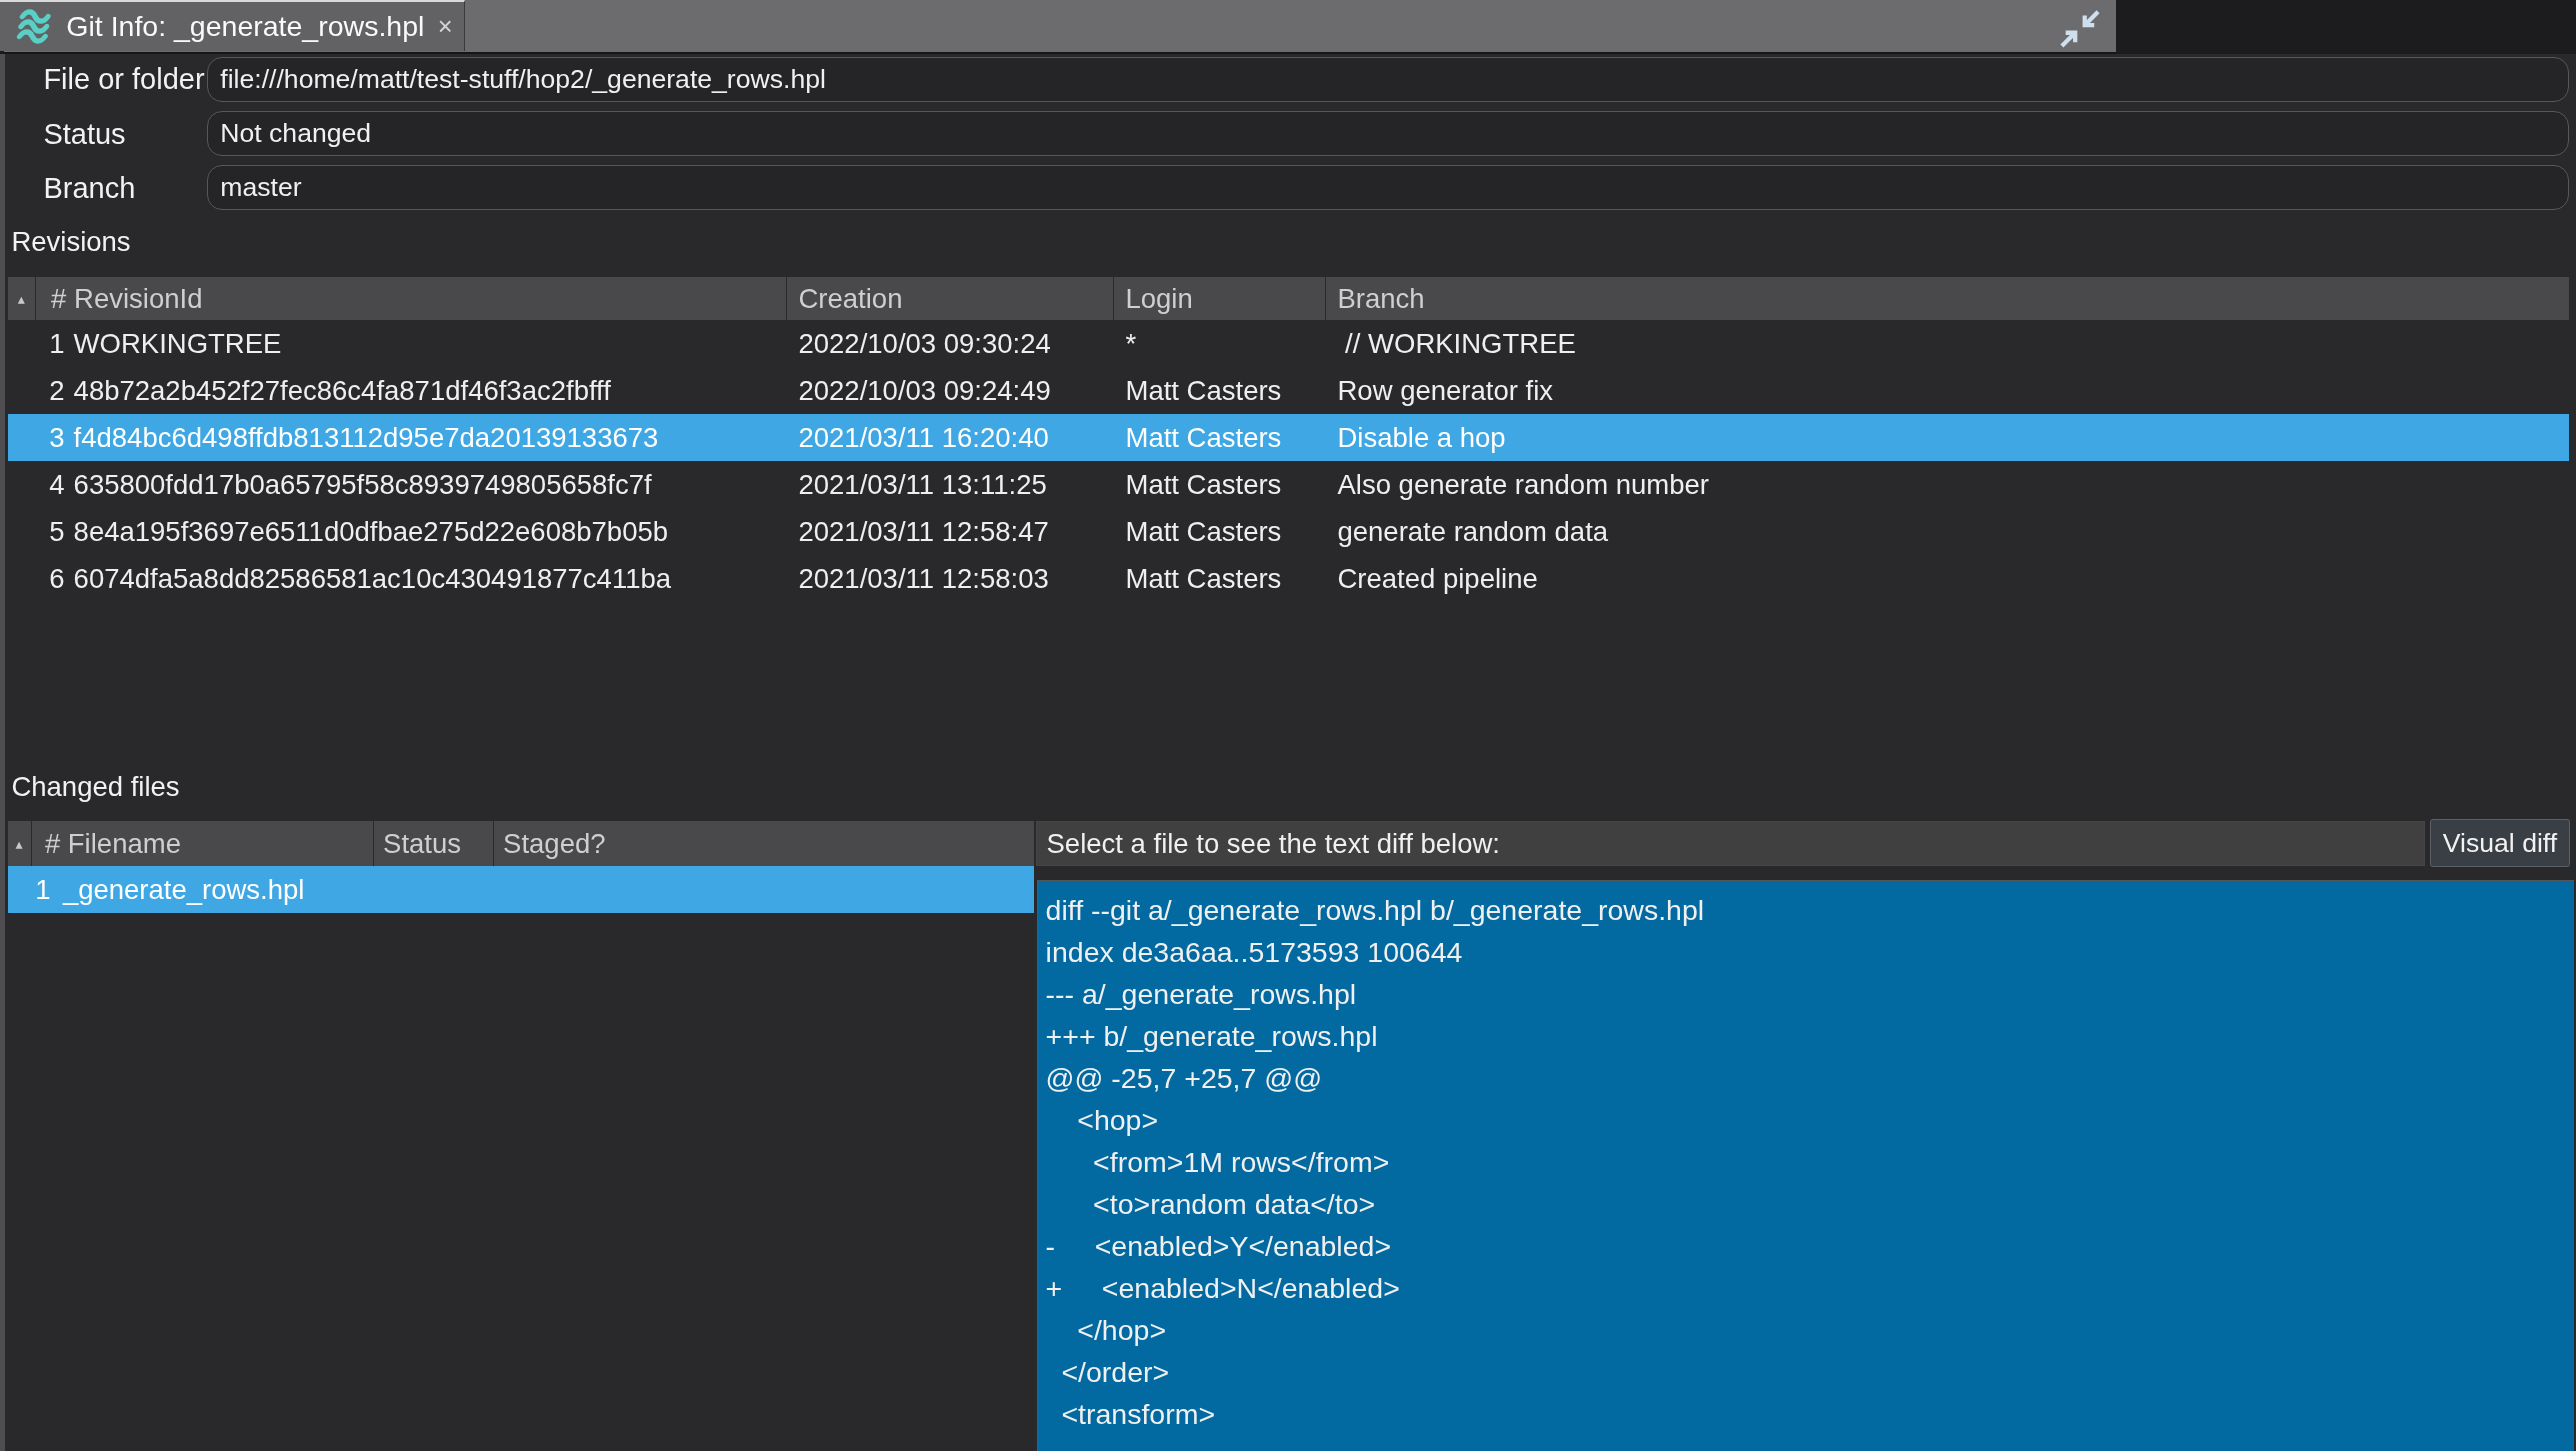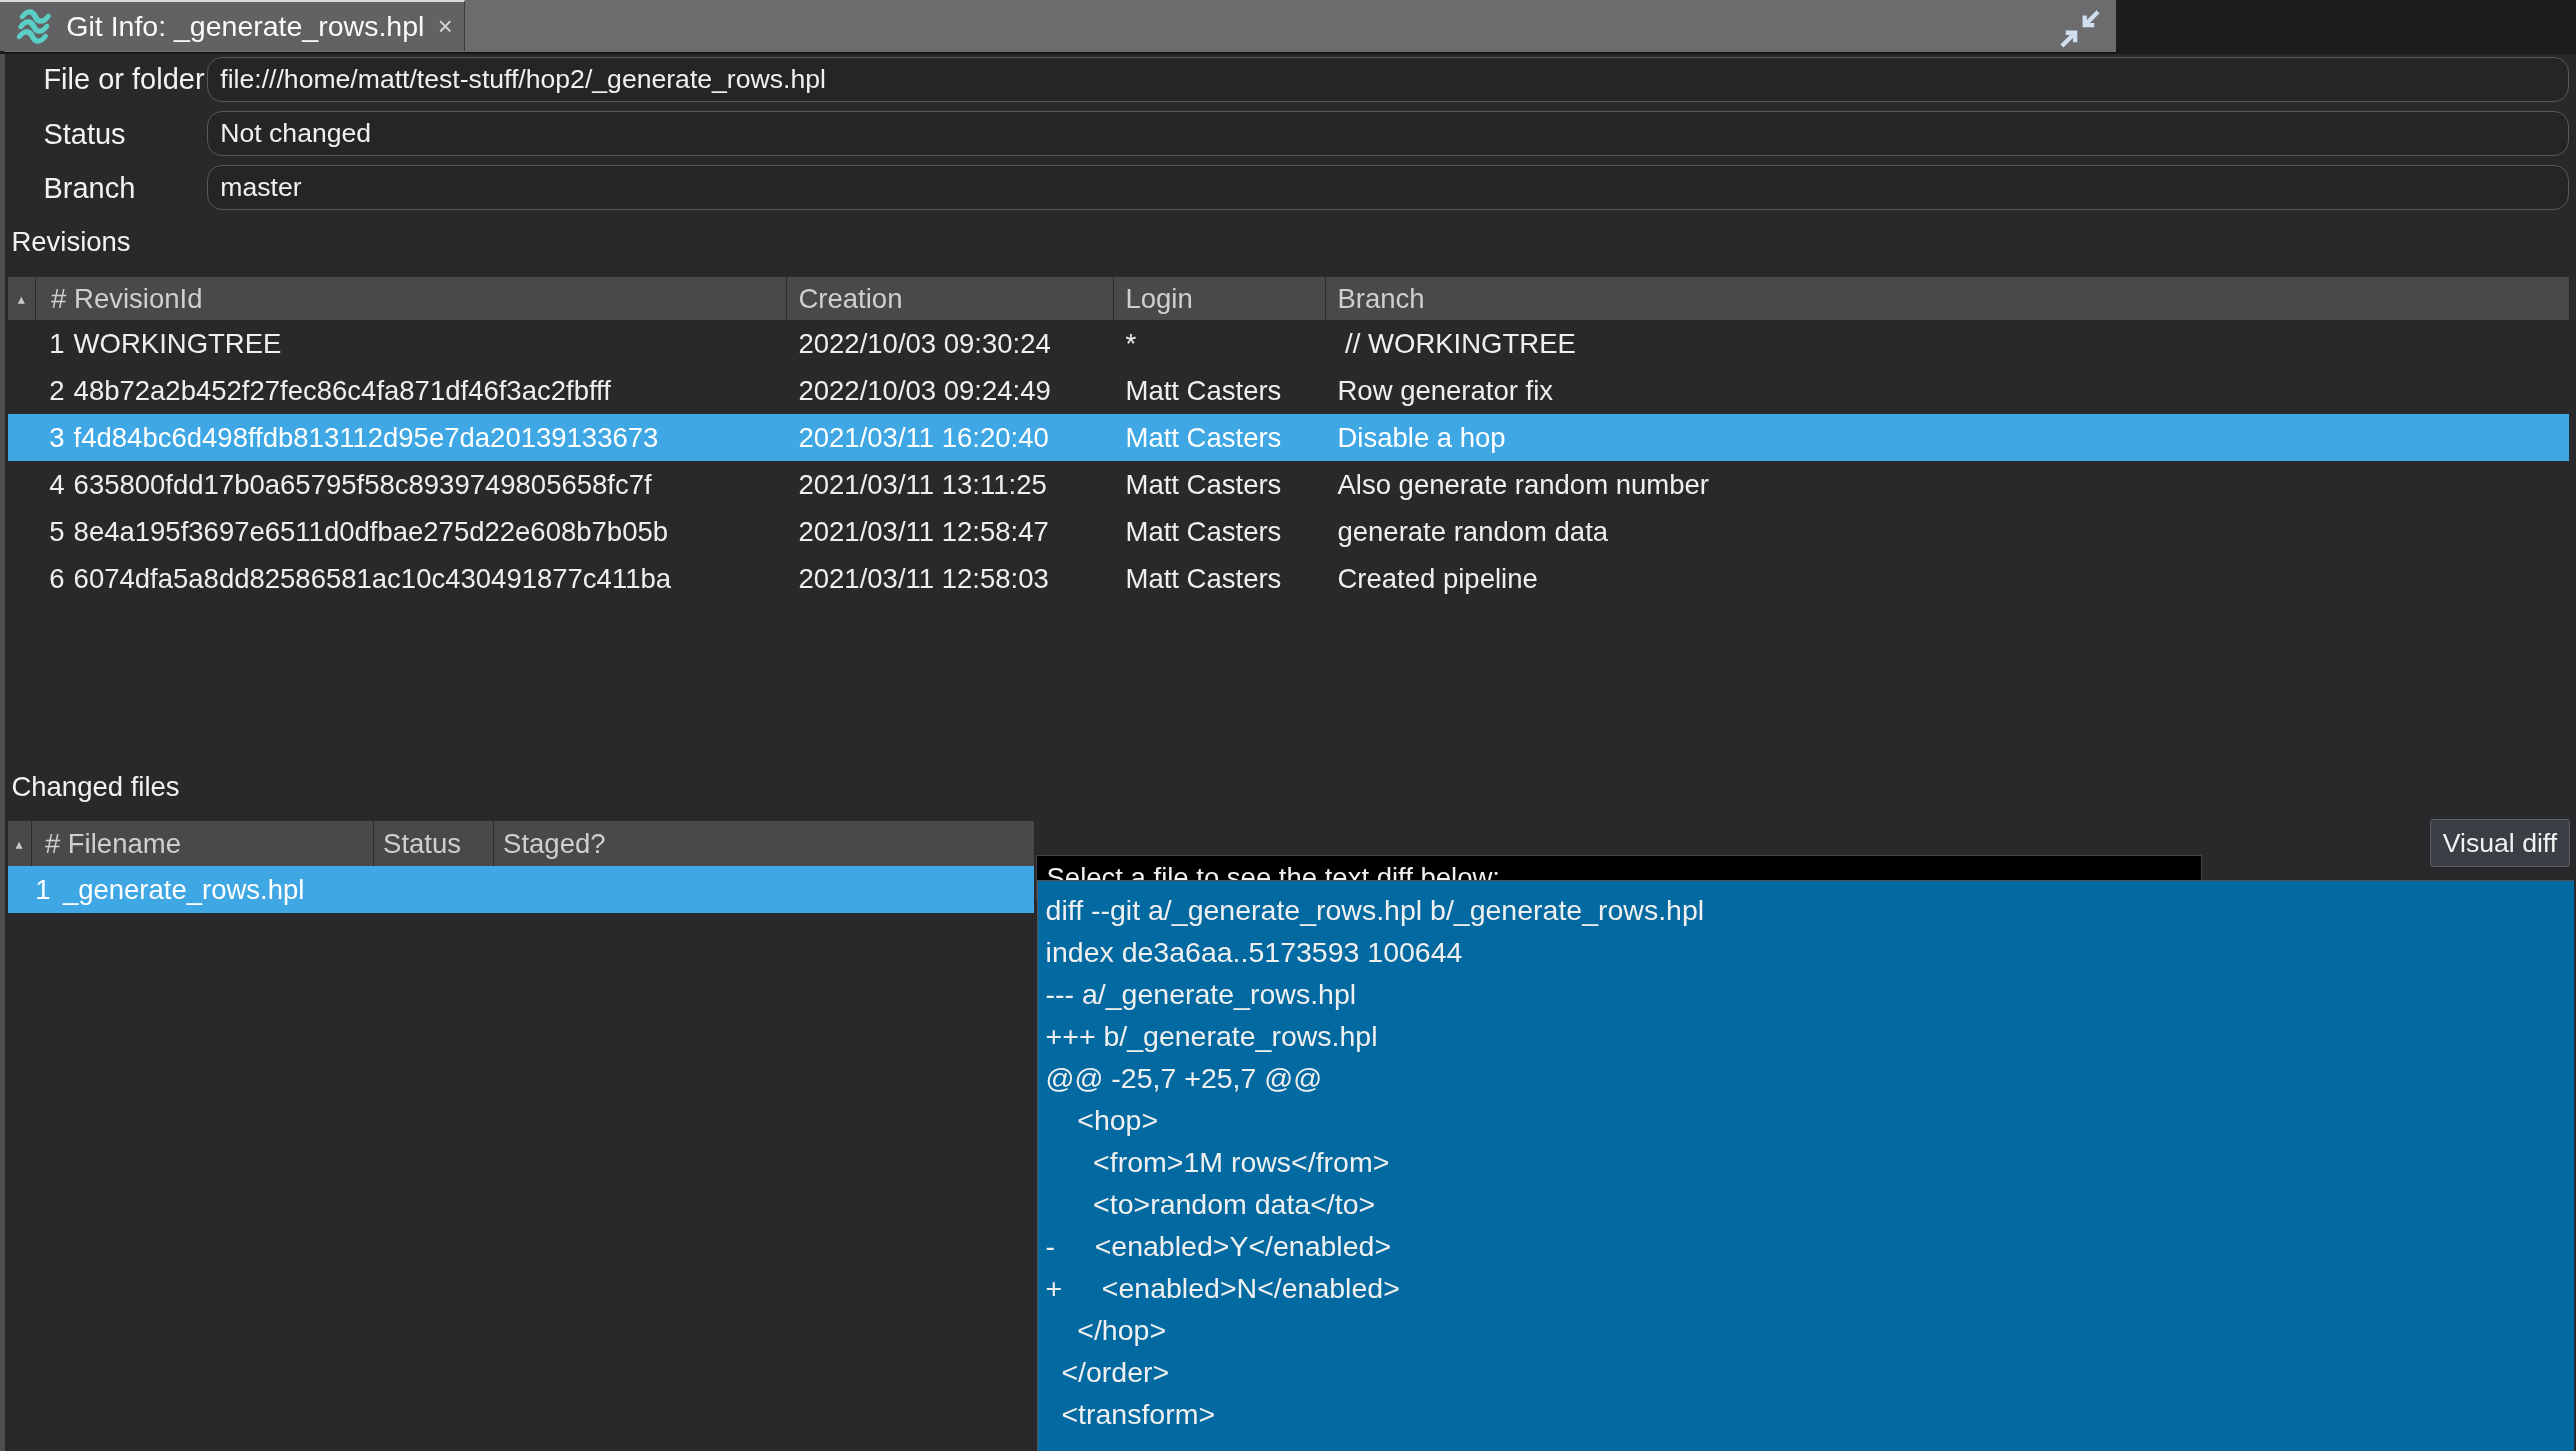--- a/index.html
+++ b/index.html
@@ -53,23 +53,23 @@
   .rev-table .num{width:28.5px;}
   .rev-table .idval{margin-left:9px;}
   
   .cf-grid{grid-template-columns:24px 342px 120px 1fr;}
   .cf-table .hcell.c1{padding-left:13.3px;}
   .cf-table .hcell.c2,.cf-table .hcell.c3{padding-left:9.5px;}
   .cf-table .num{width:19px;}
   .cf-table .fileval{margin-left:12.3px;}
   
   .hint-box{
-    position:absolute;left:1036px;top:821px;width:1166px;height:45px;box-sizing:border-box;
-    background:#000000;border:0.9px solid #454547;display:flex;align-items:center;
-    padding-left:9.5px;font-size:27.5px;color:#f0f0f0;white-space:nowrap;overflow:hidden;margin-top:34px;
+    position:absolute;left:1036px;top:821px;width:1389px;height:45px;box-sizing:border-box;
+    background:#404040;border:0.9px solid #454547;display:flex;align-items:center;
+    padding-left:9.5px;font-size:27.5px;color:#f0f0f0;white-space:nowrap;overflow:hidden;
   }
   .visual-diff-btn{
     position:absolute;left:2430px;top:819px;width:140px;height:48px;box-sizing:border-box;
     background:#3a3e45;border:0.9px solid #5c6168;border-radius:2.8px;
     color:#f2f2f2;font-size:26.6px;font-family:"Liberation Sans","DejaVu Sans",sans-serif;
     display:flex;align-items:center;justify-content:center;padding:0;cursor:default;
   }
   .diff-panel{
     position:absolute;left:1037px;top:880px;width:1537px;height:571px;box-sizing:border-box;
     border-left:1.9px solid #55555a;border-top:1.9px solid #55555a;background:#0369a1;overflow:hidden;

